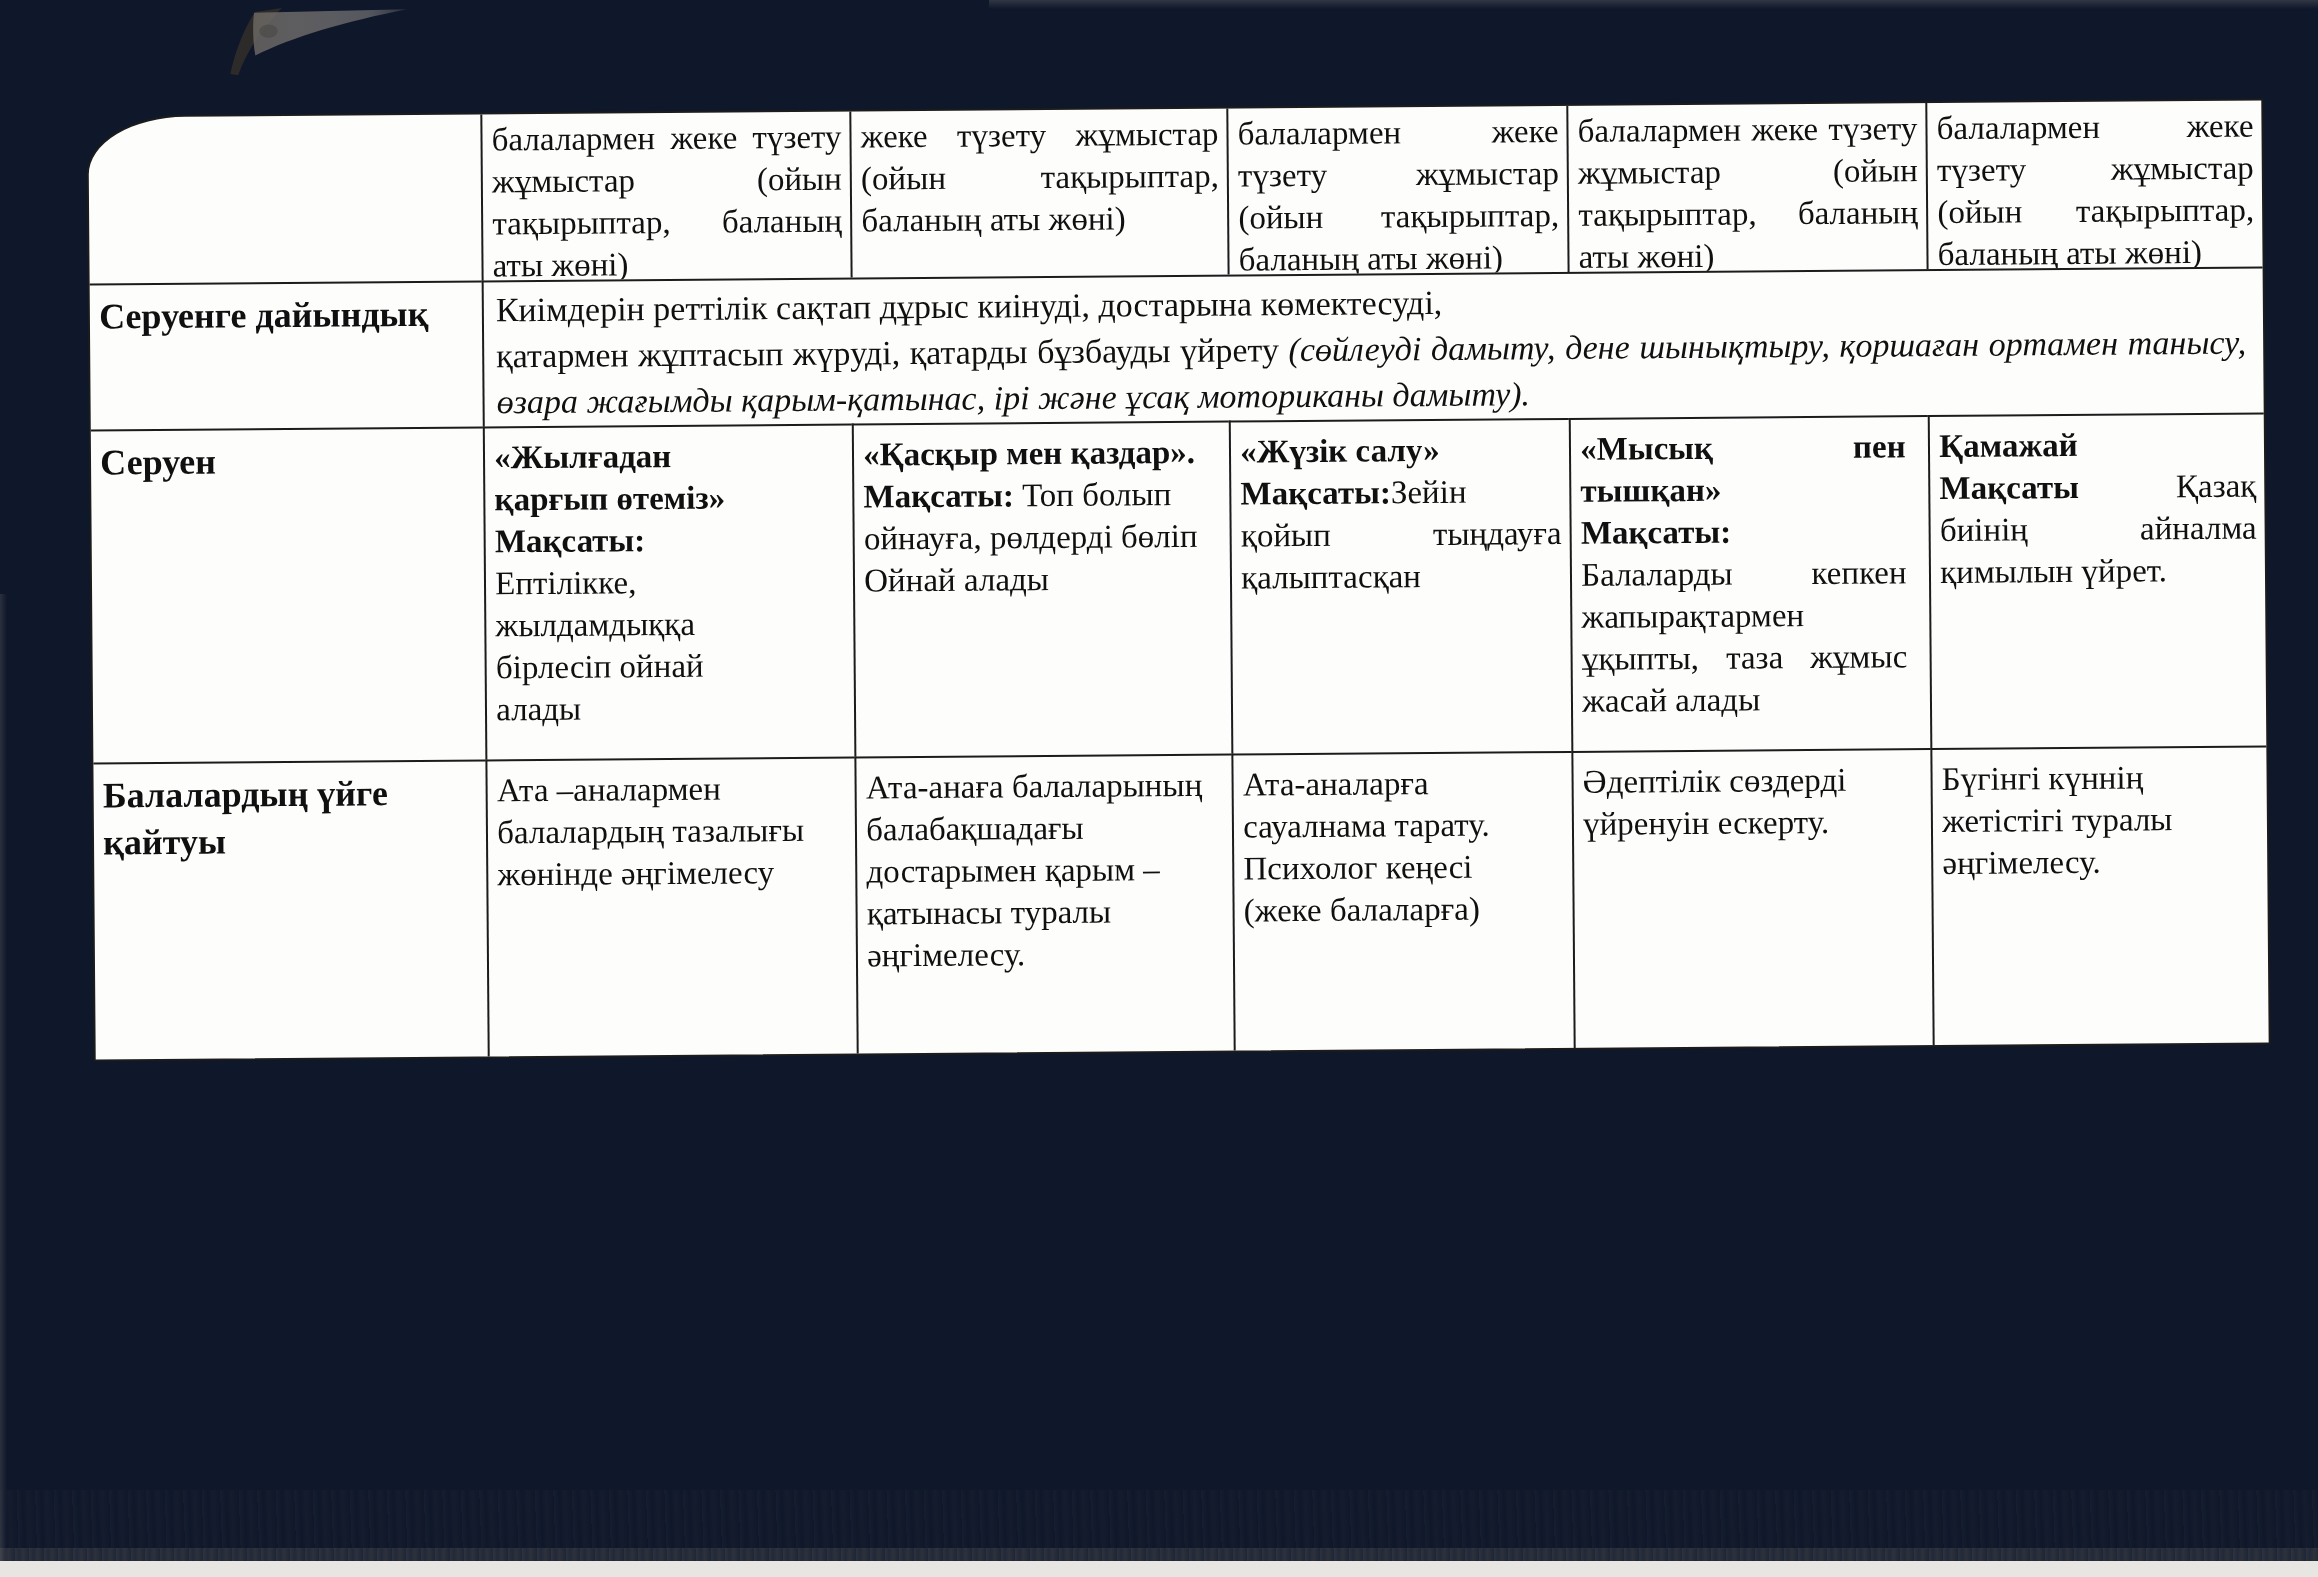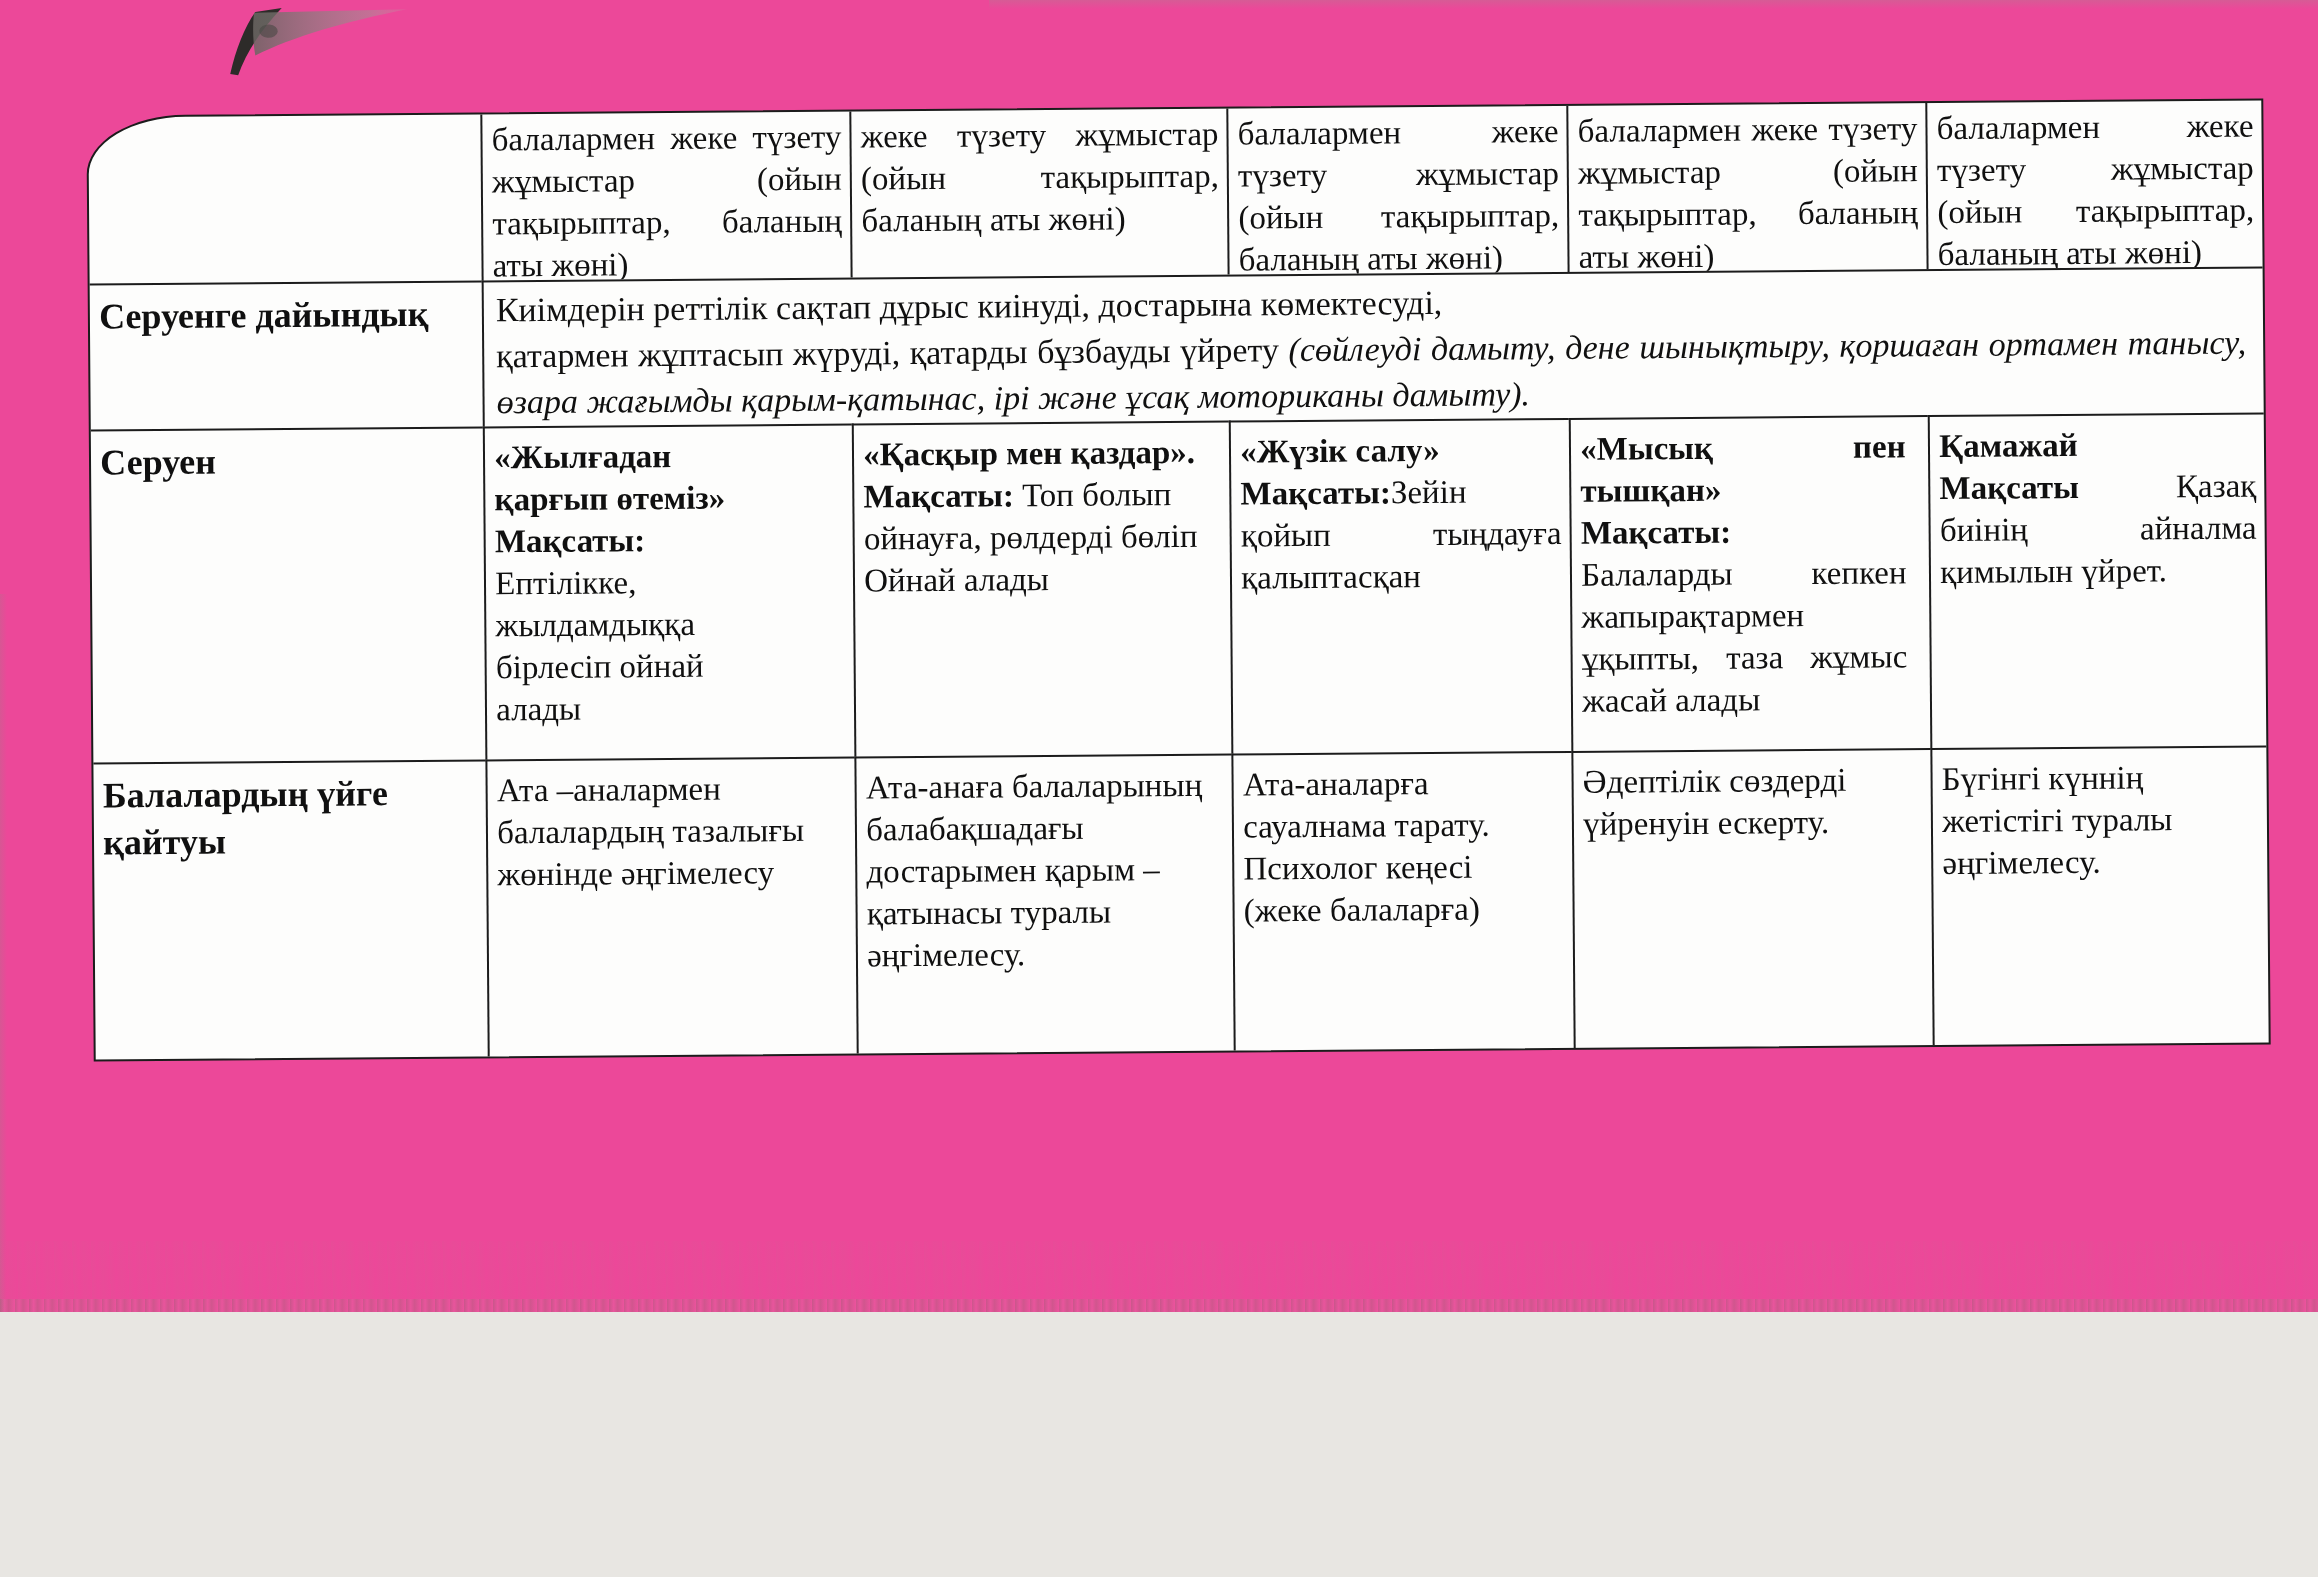--- a/index.html
+++ b/index.html
@@ -3,22 +3,22 @@
 <meta charset="utf-8">
 <style>
   html, body {
     margin: 0;
     padding: 0;
     background: #e8e6e2;
   }
   .page {
     position: relative;
     width: 2319px;
-    height: 1312px;
-    background: #ec4899;
+    height: 1561px;
+    background: #0f172a;
     overflow: hidden;
     font-family: "Liberation Serif", "DejaVu Serif", serif;
     color: #101010;
   }
   
   .edge-top {
     position: absolute; top: 0; left: 989px; width: 1329px; height: 9.2px;
     background: linear-gradient(to bottom, rgba(150,148,140,0.25), rgba(150,148,140,0));
   }
   .edge-left {

